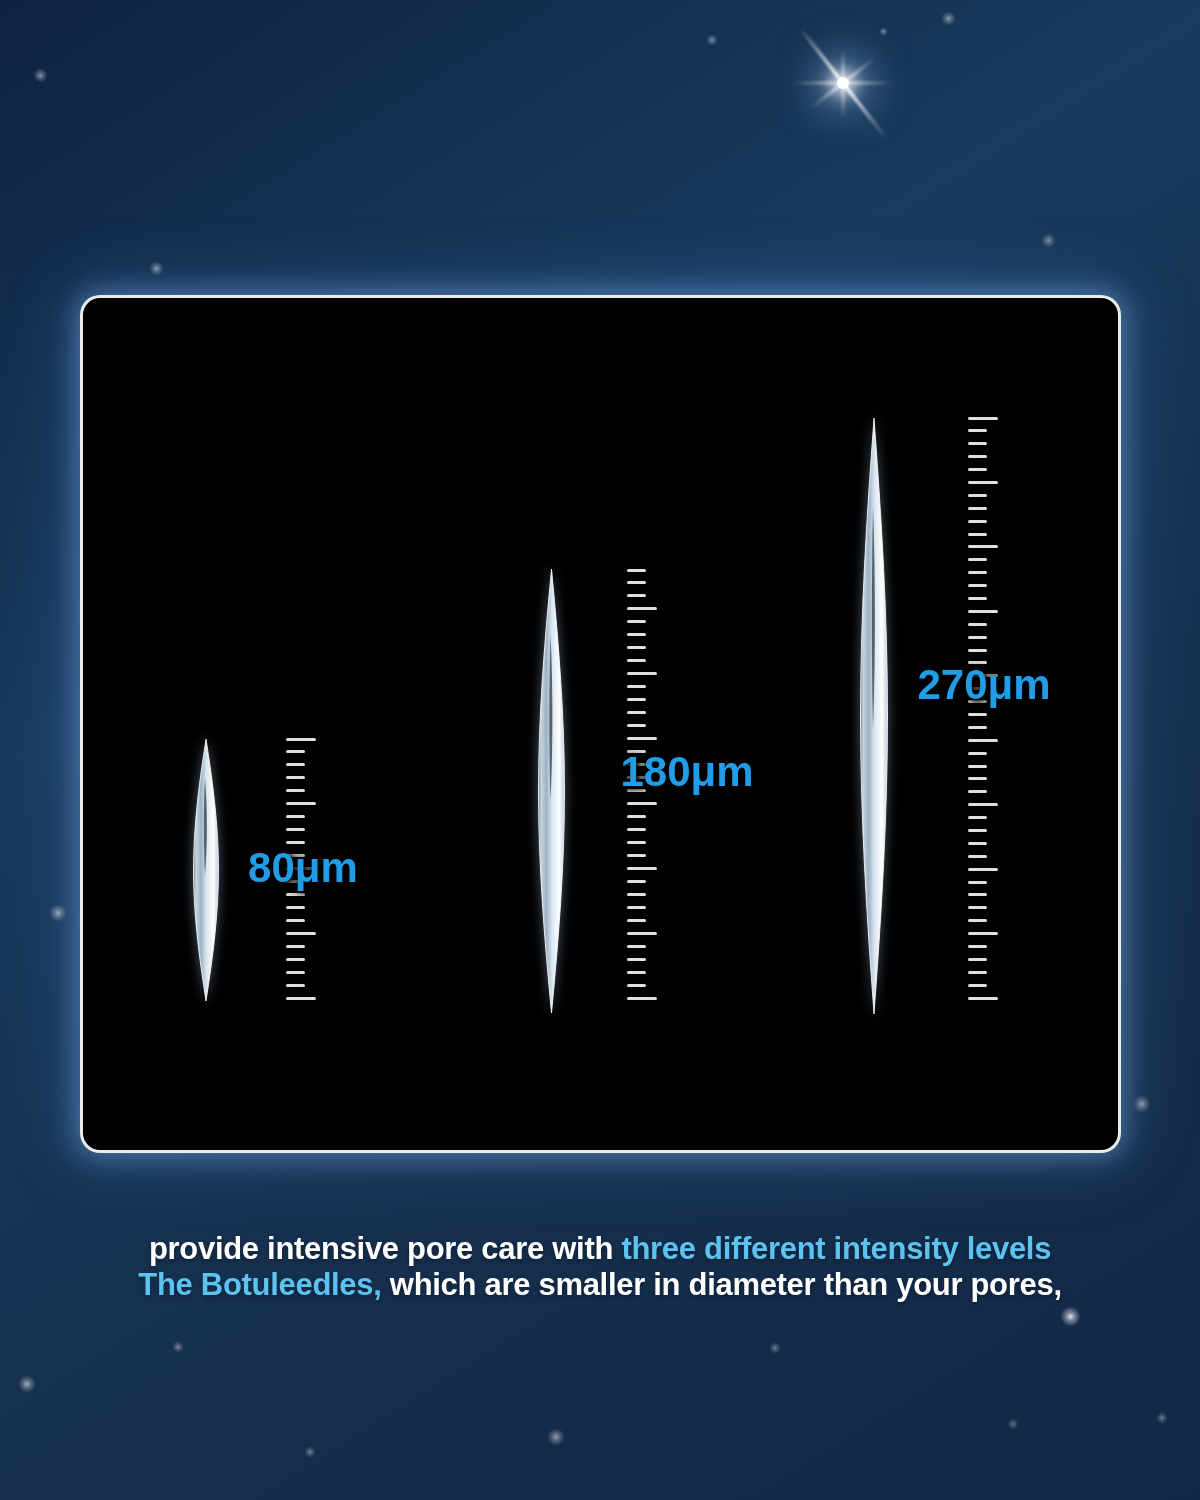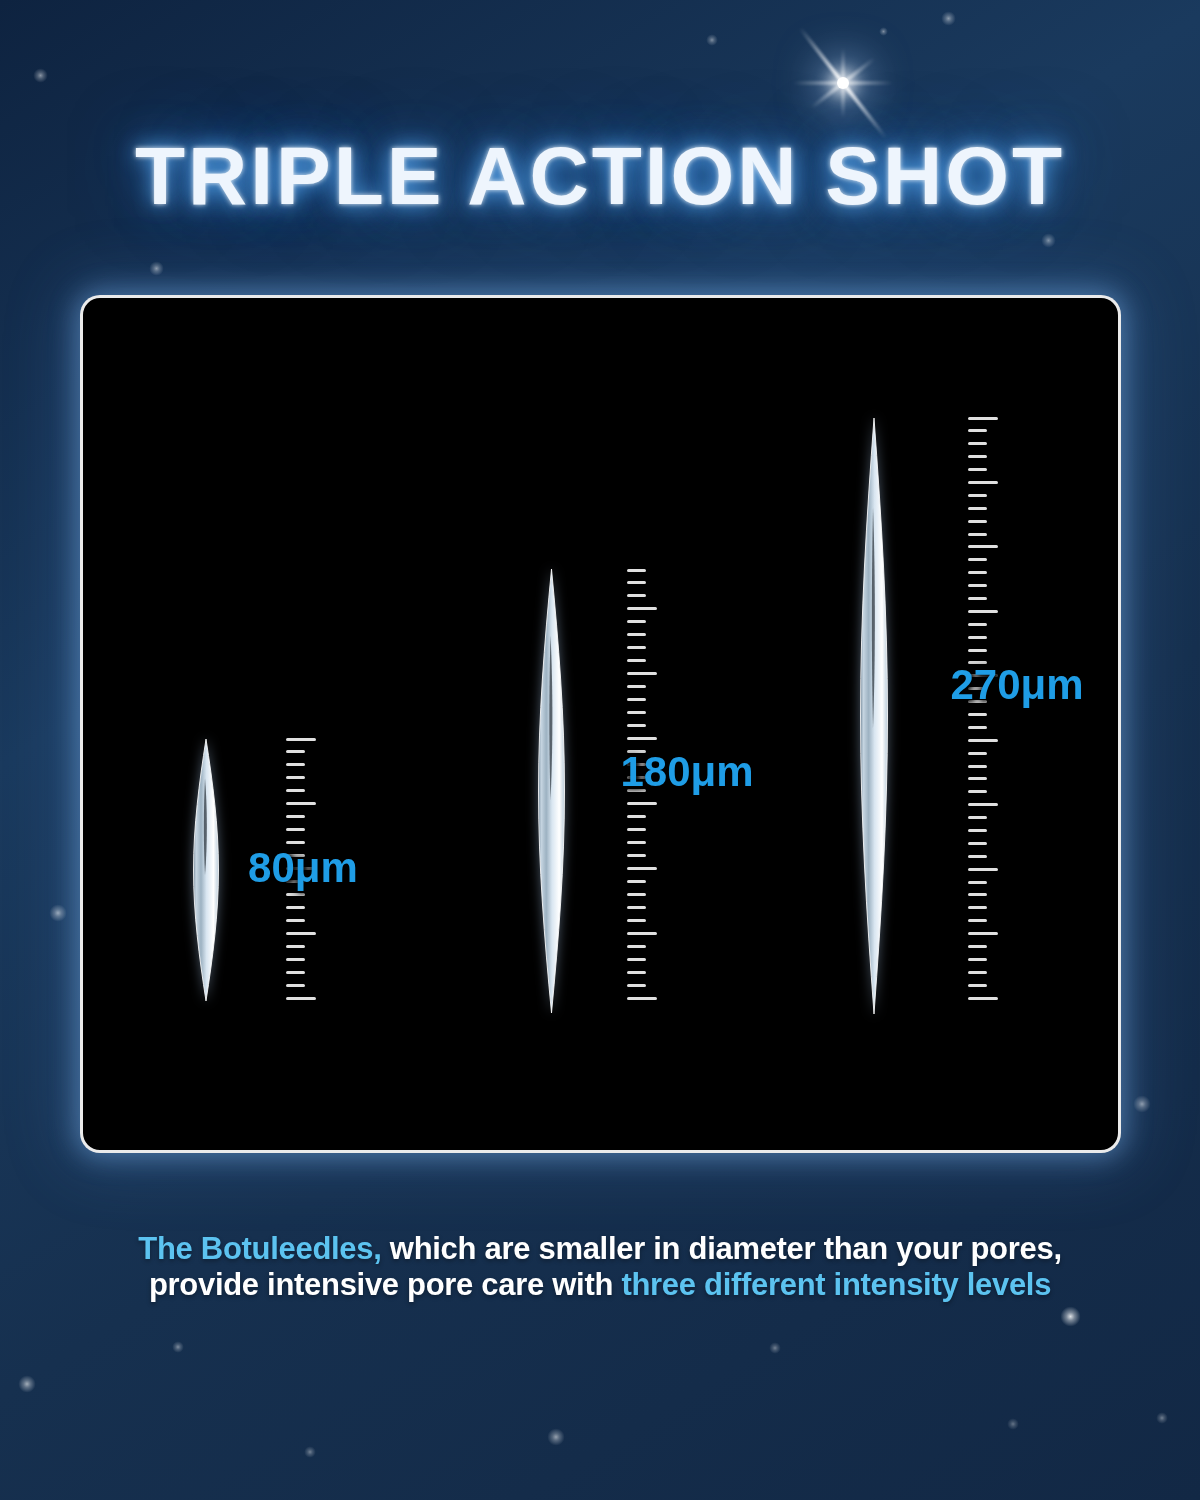--- a/index.html
+++ b/index.html
@@ -57,40 +57,39 @@
     text-align:center;font-size:31px;font-weight:bold;line-height:36px;
     letter-spacing:-0.3px;color:#ffffff;
     text-shadow:0 2px 4px rgba(0,0,0,0.35);
   }
 </style>
 </head>
 <body>
 
 <div id="stage">
 
-  <h1 class="title">TRIPLE ACTION SHOT</h1>
 
   <div class="flare" style="left: 843px; top: 83px;">
     <span class="core"></span>
   <span class="ray" style="width: 140px; opacity: 0.95; transform: translate(-50%, -50%) rotate(52deg);"></span>
       <span class="ray" style="width: 80px; opacity: 0.6; transform: translate(-50%, -50%) rotate(-38deg);"></span>
       <span class="ray" style="width: 100px; opacity: 0.55; transform: translate(-50%, -50%) rotate(0deg);"></span>
       <span class="ray" style="width: 70px; opacity: 0.5; transform: translate(-50%, -50%) rotate(90deg);"></span>
     </div>
 
   <div class="panel"></div>
 
   <div id="overlay"></div>
 
   <p class="caption">
     <span style="display:block">
-      <span class="blue" style="color: rgb(92, 195, 240);">The Botuleedles,</span><span> which are smaller in diameter than your pores,</span>
+      <span>provide intensive pore care with </span><span class="blue" style="color: rgb(92, 195, 240);">three different intensity levels</span>
     </span>
     <span style="display:block">
-      <span>provide intensive pore care with </span><span class="blue" style="color: rgb(92, 195, 240);">three different intensity levels</span>
+      <span class="blue" style="color: rgb(92, 195, 240);">The Botuleedles,</span><span> which are smaller in diameter than your pores,</span>
     </span>
   </p>
 
 <div class="star" style="left: 32.5px; top: 67.5px; width: 15px; height: 15px; background: radial-gradient(circle, rgba(255, 255, 255, 0.5) 0%, rgba(255, 255, 255, 0.25) 28%, rgba(255, 255, 255, 0) 68%);"></div>
     <div class="star" style="left: 706px; top: 34px; width: 12px; height: 12px; background: radial-gradient(circle, rgba(255, 255, 255, 0.45) 0%, rgba(255, 255, 255, 0.224) 28%, rgba(255, 255, 255, 0) 68%);"></div>
     <div class="star" style="left: 940.5px; top: 10.5px; width: 15px; height: 15px; background: radial-gradient(circle, rgba(255, 255, 255, 0.5) 0%, rgba(255, 255, 255, 0.25) 28%, rgba(255, 255, 255, 0) 68%);"></div>
     <div class="star" style="left: 878.5px; top: 26.5px; width: 9px; height: 9px; background: radial-gradient(circle, rgba(255, 255, 255, 0.45) 0%, rgba(255, 255, 255, 0.224) 28%, rgba(255, 255, 255, 0) 68%);"></div>
     <div class="star" style="left: 148.5px; top: 260.5px; width: 15px; height: 15px; background: radial-gradient(circle, rgba(255, 255, 255, 0.5) 0%, rgba(255, 255, 255, 0.25) 28%, rgba(255, 255, 255, 0) 68%);"></div>
     <div class="star" style="left: 1040.5px; top: 232.5px; width: 15px; height: 15px; background: radial-gradient(circle, rgba(255, 255, 255, 0.45) 0%, rgba(255, 255, 255, 0.224) 28%, rgba(255, 255, 255, 0) 68%);"></div>
     <div class="star" style="left: 49px; top: 904px; width: 18px; height: 18px; background: radial-gradient(circle, rgba(255, 255, 255, 0.55) 0%, rgba(255, 255, 255, 0.275) 28%, rgba(255, 255, 255, 0) 68%);"></div>
@@ -250,14 +249,14 @@
     <div class="tick" style="left: 968px; top: 532.5px; width: 19px; height: 3px; background: rgb(224, 224, 224);"></div>
     <div class="tick" style="left: 968px; top: 519.611px; width: 19px; height: 3px; background: rgb(224, 224, 224);"></div>
     <div class="tick" style="left: 968px; top: 506.722px; width: 19px; height: 3px; background: rgb(224, 224, 224);"></div>
     <div class="tick" style="left: 968px; top: 493.833px; width: 19px; height: 3px; background: rgb(224, 224, 224);"></div>
     <div class="tick" style="left: 968px; top: 480.944px; width: 30px; height: 3px; background: rgb(224, 224, 224);"></div>
     <div class="tick" style="left: 968px; top: 468.056px; width: 19px; height: 3px; background: rgb(224, 224, 224);"></div>
     <div class="tick" style="left: 968px; top: 455.167px; width: 19px; height: 3px; background: rgb(224, 224, 224);"></div>
     <div class="tick" style="left: 968px; top: 442.278px; width: 19px; height: 3px; background: rgb(224, 224, 224);"></div>
     <div class="tick" style="left: 968px; top: 429.389px; width: 19px; height: 3px; background: rgb(224, 224, 224);"></div>
     <div class="tick" style="left: 968px; top: 416.5px; width: 30px; height: 3px; background: rgb(224, 224, 224);"></div>
-    <div class="needle-label" style="left: 984px; top: 685px; color: rgb(31, 157, 230); margin-left: 33px;">270μm</div>
+    <div class="needle-label" style="left: 984px; top: 685px; color: rgb(31, 157, 230);">270μm</div>
   </div>
 
 </body></html>

